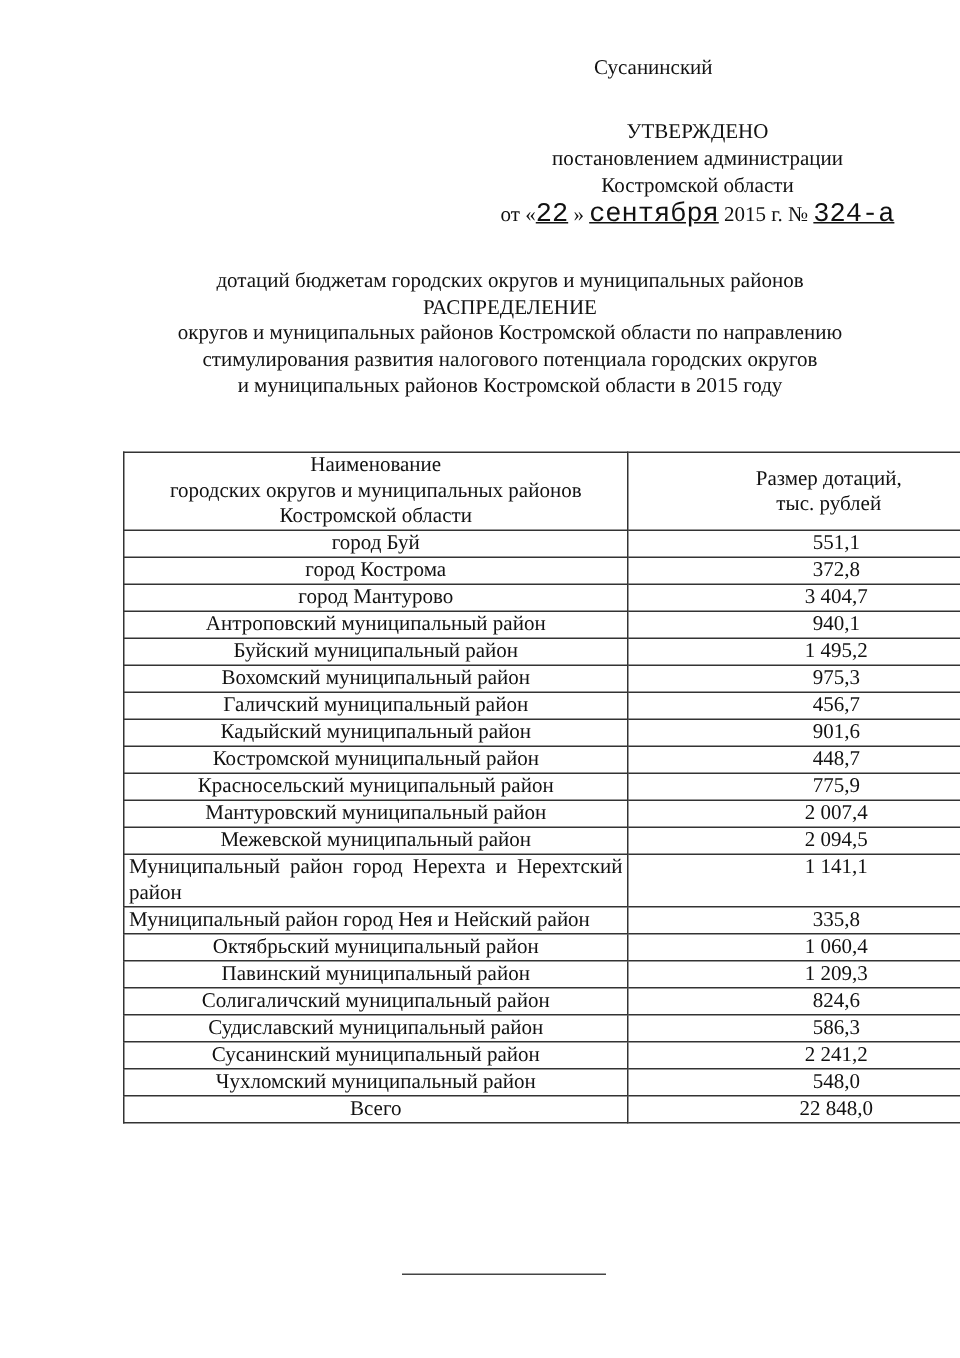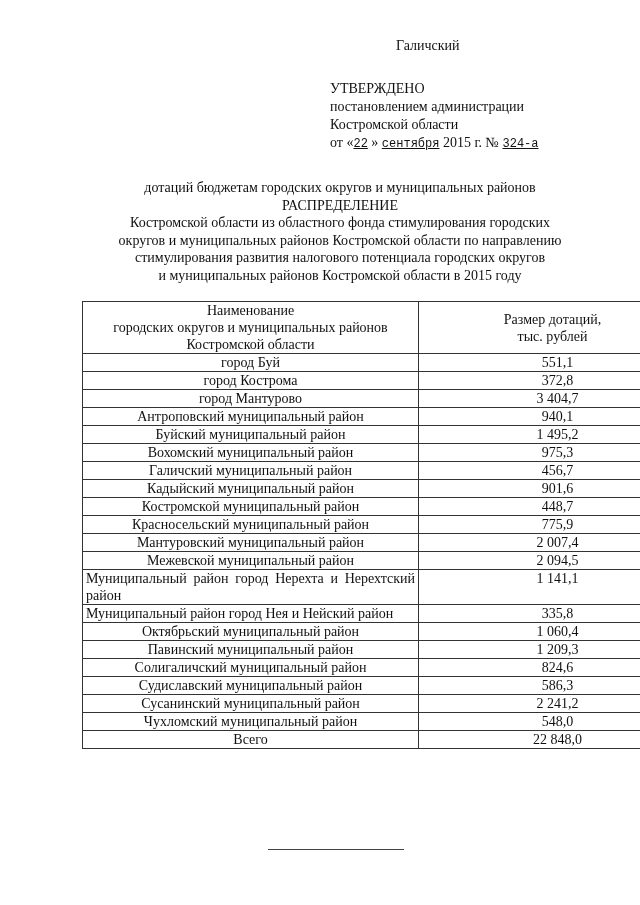--- a/index.html
+++ b/index.html
@@ -1,48 +1,47 @@
 <!DOCTYPE html>
 <html><head>
 <meta charset="utf-8">
 <style>
   html, body { margin:0; padding:0; background:#ffffff; }
   body { width:640px; height:905px; position:relative; overflow:hidden;
          font-family:"Liberation Serif", "DejaVu Serif", serif; color:#111; }
-  .approval { position:absolute; left:330px; width:270px; text-align:left; font-size:14px; line-height:18px; }
+  .approval { position:absolute; left:330px; width:270px; text-align:center; font-size:14px; line-height:18px; }
   .appendix { position:absolute; left:396px; top:38px; font-size:14px; }
   .approved-title { top:80px; }
-  .ul { text-decoration: underline; font-family:"Liberation Mono", "DejaVu Sans Mono", monospace; font-size:12px; }
+  .ul { text-decoration: underline; font-family:"Liberation Mono", "DejaVu Sans Mono", monospace; font-size:18px; }
   .heading { position:absolute; left:80px; width:520px; top:179px; text-align:center; font-size:14px; line-height:17.5px; }
   table { position:absolute; left:82px; top:301px; width:605px; border-collapse:collapse; font-size:14px; }
   td, th { border:1px solid #333; padding:0 3px; font-weight:normal; line-height:17px; vertical-align:top; }
   th { text-align:center; vertical-align:middle; height:50px; }
   td.name { width:329px; text-align:center; }
   td.name.just { text-align:justify; text-align-last:left; }
   td.val { text-align:center;padding-left:13px; }
   .rule { position:absolute; left:268px; top:849px; width:136px; border-top:1px solid #444; }
 </style>
 </head>
 <body>
 
-<div class="appendix">Галичский</div>
+<div class="appendix">Сусанинский</div>
 
 <div class="approval approved-title">
   <div>УТВЕРЖДЕНО</div>
   <div>постановлением администрации</div>
   <div>Костромской области</div>
   <div>
     <span>от «</span><span class="ul">22</span><span> » </span><span class="ul">сентября</span><span> 2015 г. № </span><span class="ul">324-а</span>
   </div>
 </div>
 
 <div class="heading">
   <div>дотаций бюджетам городских округов и муниципальных районов</div>
   <div>РАСПРЕДЕЛЕНИЕ</div>
-  <div>Костромской области из областного фонда стимулирования городских</div>
   <div>округов и муниципальных районов Костромской области по направлению</div>
   <div>стимулирования развития налогового потенциала городских округов</div>
   <div>и муниципальных районов Костромской области в 2015 году</div>
 </div>
 
 <table>
   <thead>
     <tr>
       <th>
         <div>Наименование</div>

